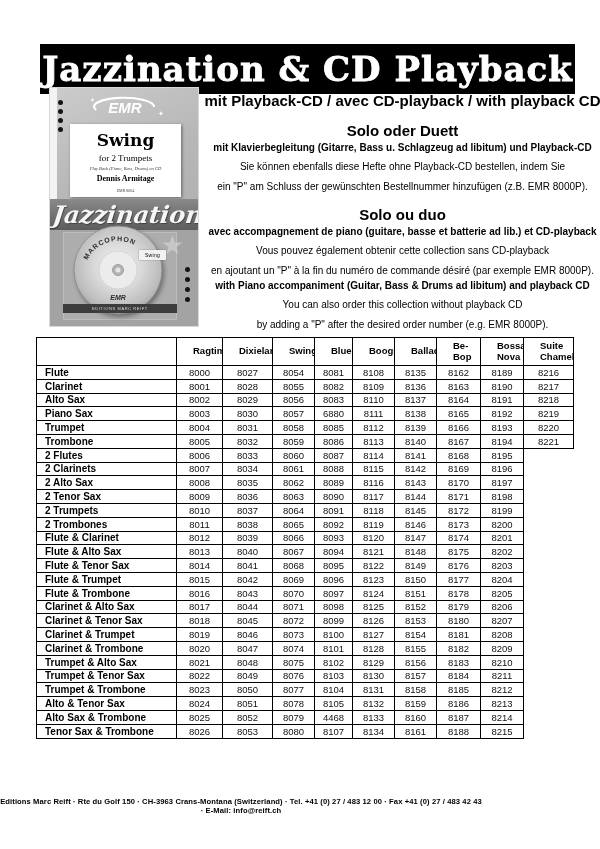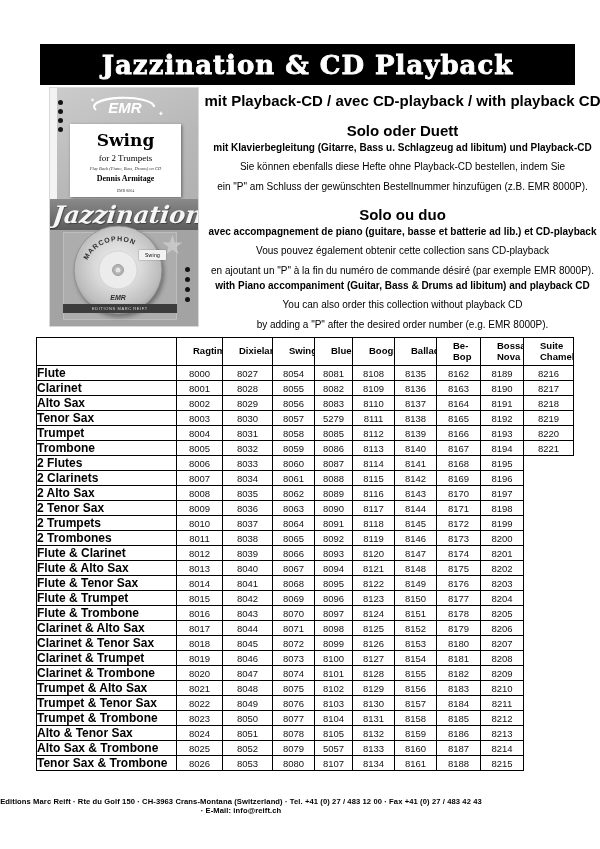--- a/index.html
+++ b/index.html
@@ -1,23 +1,23 @@
 <!DOCTYPE html>
 <html><head>
 <meta charset="utf-8">
 <style>
   * { margin:0; padding:0; box-sizing:border-box; }
   html,body { width:600px; height:849px; background:#fff; }
   body { font-family:"Liberation Sans", sans-serif; color:#000; position:relative; overflow:hidden; }
 
   
   .title-bar {
-    position:absolute; left:40px; top:44px; width:535px; height:41px;
+    position:absolute; left:40px; top:44px; width:535px; height:50px;
     background:#000; color:#fff; display:flex; align-items:center; justify-content:center;
-    font-family:"DejaVu Serif", serif; font-weight:bold; font-size:26px; letter-spacing:1px;
+    font-family:"DejaVu Serif", serif; font-weight:bold; font-size:34px; letter-spacing:1px;
     -webkit-text-stroke:0.8px #fff;
   }
 
   
   .cover {
     position:absolute; left:38px; top:88px; width:148px; height:238px;
     background:linear-gradient(155deg,#cccccc 0%, #b8b8b8 35%, #a6a6a6 100%);
     box-shadow:0 0 0 1px #d8d8d8; overflow:hidden;margin-left:12px;
   }
   .cover-spine { position:absolute; left:0; top:0; width:7px; height:100%; background:#f3f3f3; }
@@ -72,21 +72,21 @@
     border-collapse:collapse; table-layout:fixed;
   }
   .catalog th, .catalog td { border:1.4px solid #000; overflow:hidden; }
   .catalog thead th {
     height:28px; font-size:9.5px; font-weight:bold; line-height:10.5px;
     vertical-align:middle; text-align:center; padding:0 16px;
   }
   .catalog tbody td {
     height:13.8px; font-size:9.5px; text-align:center; vertical-align:middle; padding:0; color:#111;
   }
-  .catalog tbody td.inst { text-align:left; font-weight:bold; font-size:12px; color:#000; }
+  .catalog tbody td.inst { text-align:left; padding-left:8px; font-weight:bold; font-size:10px; color:#000; }
   .catalog tbody td.blank { border-top:none; border-right:none; border-bottom:none; background:#fff; }
 
   
   .footer {
     position:absolute; left:0; top:797px; width:482px; text-align:center;
     font-size:7.6px; font-weight:bold; letter-spacing:.1px;
   }
 </style>
 </head>
 <body>
@@ -237,25 +237,25 @@
         <td>8029</td>
         <td>8056</td>
         <td>8083</td>
         <td>8110</td>
         <td>8137</td>
         <td>8164</td>
         <td>8191</td>
         <td>8218</td>
       </tr>
       <tr>
-        <td class="inst">Tenor Sax</td>
+        <td class="inst">Piano Sax</td>
         <td>8003</td>
         <td>8030</td>
         <td>8057</td>
-        <td>5279</td>
+        <td>6880</td>
         <td>8111</td>
         <td>8138</td>
         <td>8165</td>
         <td>8192</td>
         <td>8219</td>
       </tr>
       <tr>
         <td class="inst">Trumpet</td>
         <td>8004</td>
         <td>8031</td>
@@ -505,21 +505,21 @@
         <td>8159</td>
         <td>8186</td>
         <td>8213</td>
         <td class="blank"></td>
       </tr>
       <tr>
         <td class="inst">Alto Sax &amp; Trombone</td>
         <td>8025</td>
         <td>8052</td>
         <td>8079</td>
-        <td>5057</td>
+        <td>4468</td>
         <td>8133</td>
         <td>8160</td>
         <td>8187</td>
         <td>8214</td>
         <td class="blank"></td>
       </tr>
       <tr>
         <td class="inst">Tenor Sax &amp; Trombone</td>
         <td>8026</td>
         <td>8053</td>

